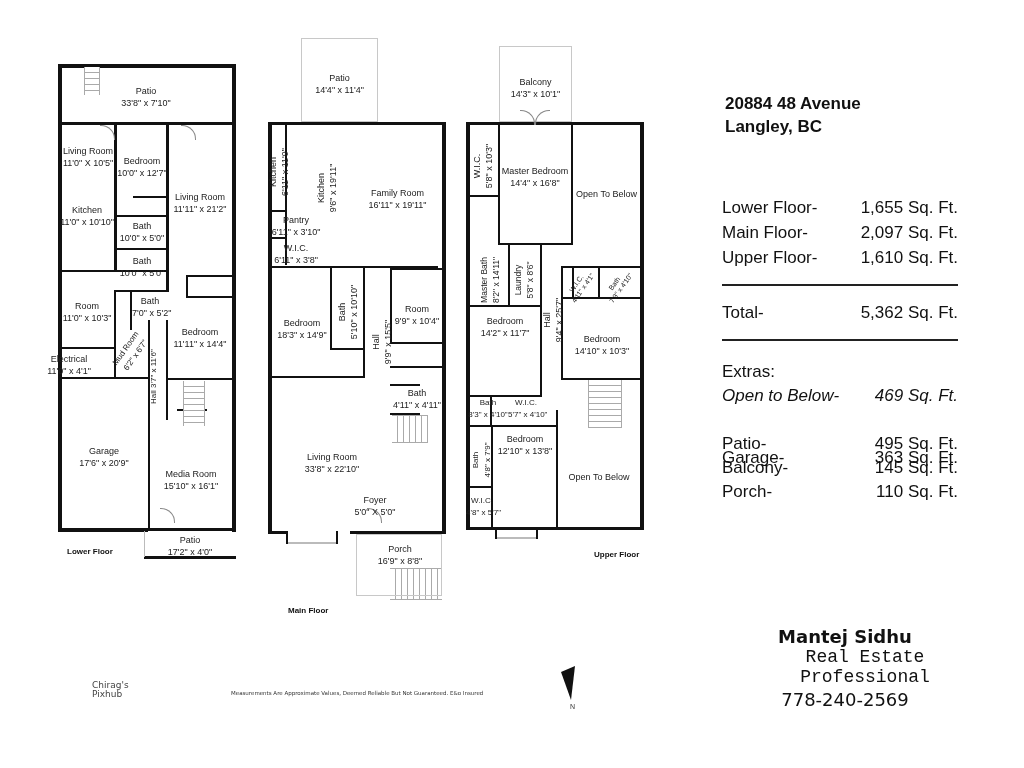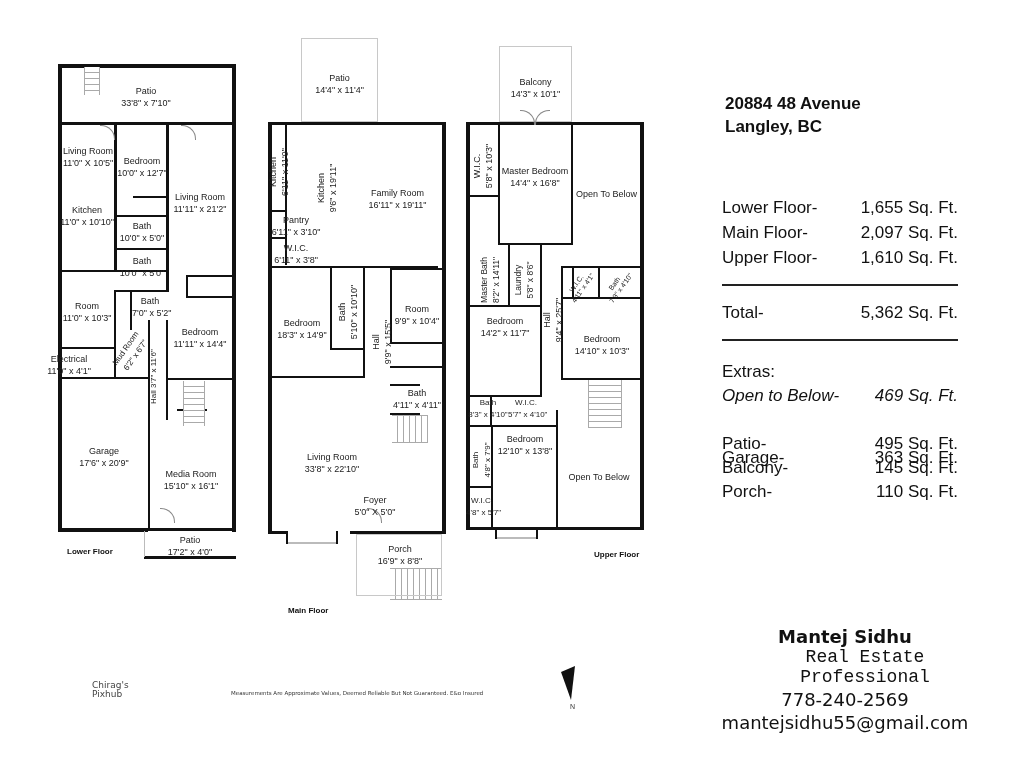--- a/index.html
+++ b/index.html
@@ -370,21 +370,20 @@
   </div>
 <div class="sq-row" style="top:482px;">
   <span>Porch-</span>
     <span class="v">110 Sq. Ft.</span>
   </div>
 
 <div class="agent" style="top:626px;">
   <div class="name">Mantej Sidhu</div>
   <div class="t" style="margin-left:40px;font-family:Liberation Mono, monospace;">Real Estate Professional</div>
   <div class="t" style="margin-top:2px;">778-240-2569</div>
-  <div class="t" style="margin-top:2px;">mantejsidhu55@gmail.com</div>
 </div>
 
 <div class="logo">
   <div>Chirag's</div>
   <div>Pixhub</div>
 </div>
 <div class="disclaimer">Measurements Are Approximate Values, Deemed Reliable But Not Guaranteed. E&amp;o Insured</div>
 
 <svg class="north" width="20" height="40" viewBox="0 0 20 40">
   <polygon points="3,8 17,2 13,36" fill="#111"></polygon>

